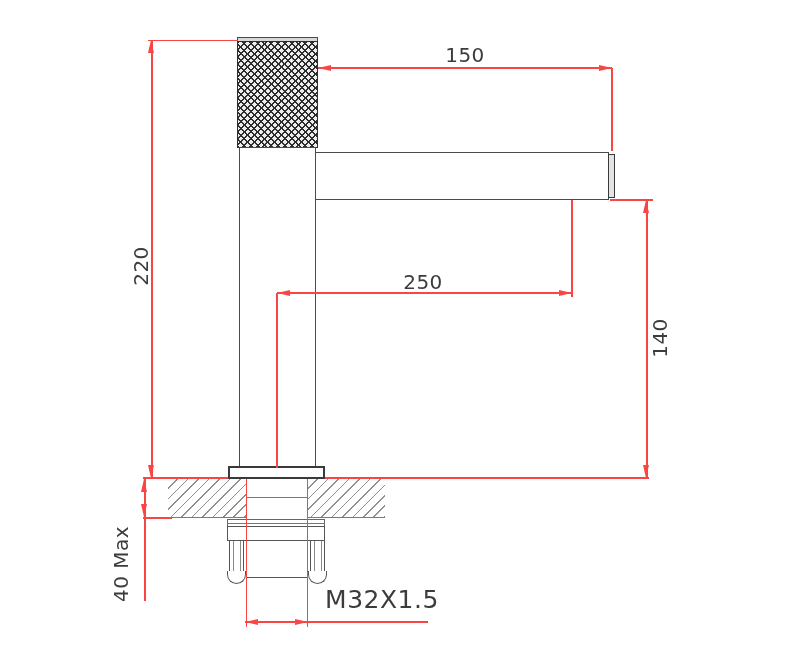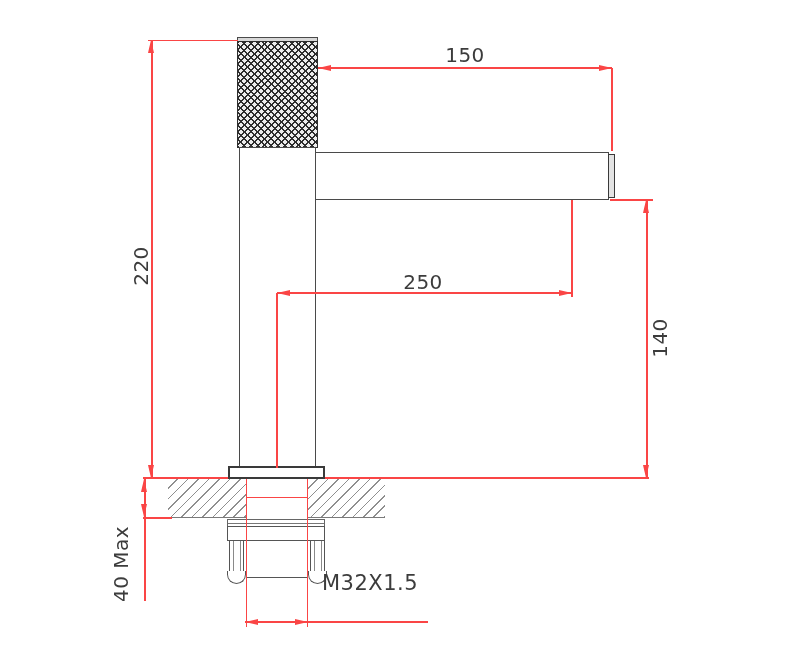--- a/index.html
+++ b/index.html
@@ -107,15 +107,15 @@
   <div class="ln h" style="left:143px;top:517.3px;width:29px;"></div>
 
   <div class="ln v" style="left:144.3px;top:479px;height:122px;"></div>
   <div class="arr u" style="left:141.3px;top:479px;"></div>
   <div class="arr d" style="left:141.3px;top:504px;"></div>
   <div class="dimtext rot" style="left:81px;top:553px;width:80px;">40 Max</div>
 
   <div class="ln h" style="left:245px;top:621.3px;width:183px;"></div>
   <div class="arr l" style="left:245px;top:618.5px;"></div>
   <div class="arr r" style="left:295px;top:618.5px;"></div>
-  <div class="dimtext" style="left:322px;top:572px;width:120px;text-align:left;font-size:21px;">M32X1.5</div>
+  <div class="dimtext" style="left:322px;top:589px;width:120px;text-align:center;font-size:25px;">M32X1.5</div>
 
 </div>
 
 </body></html>

